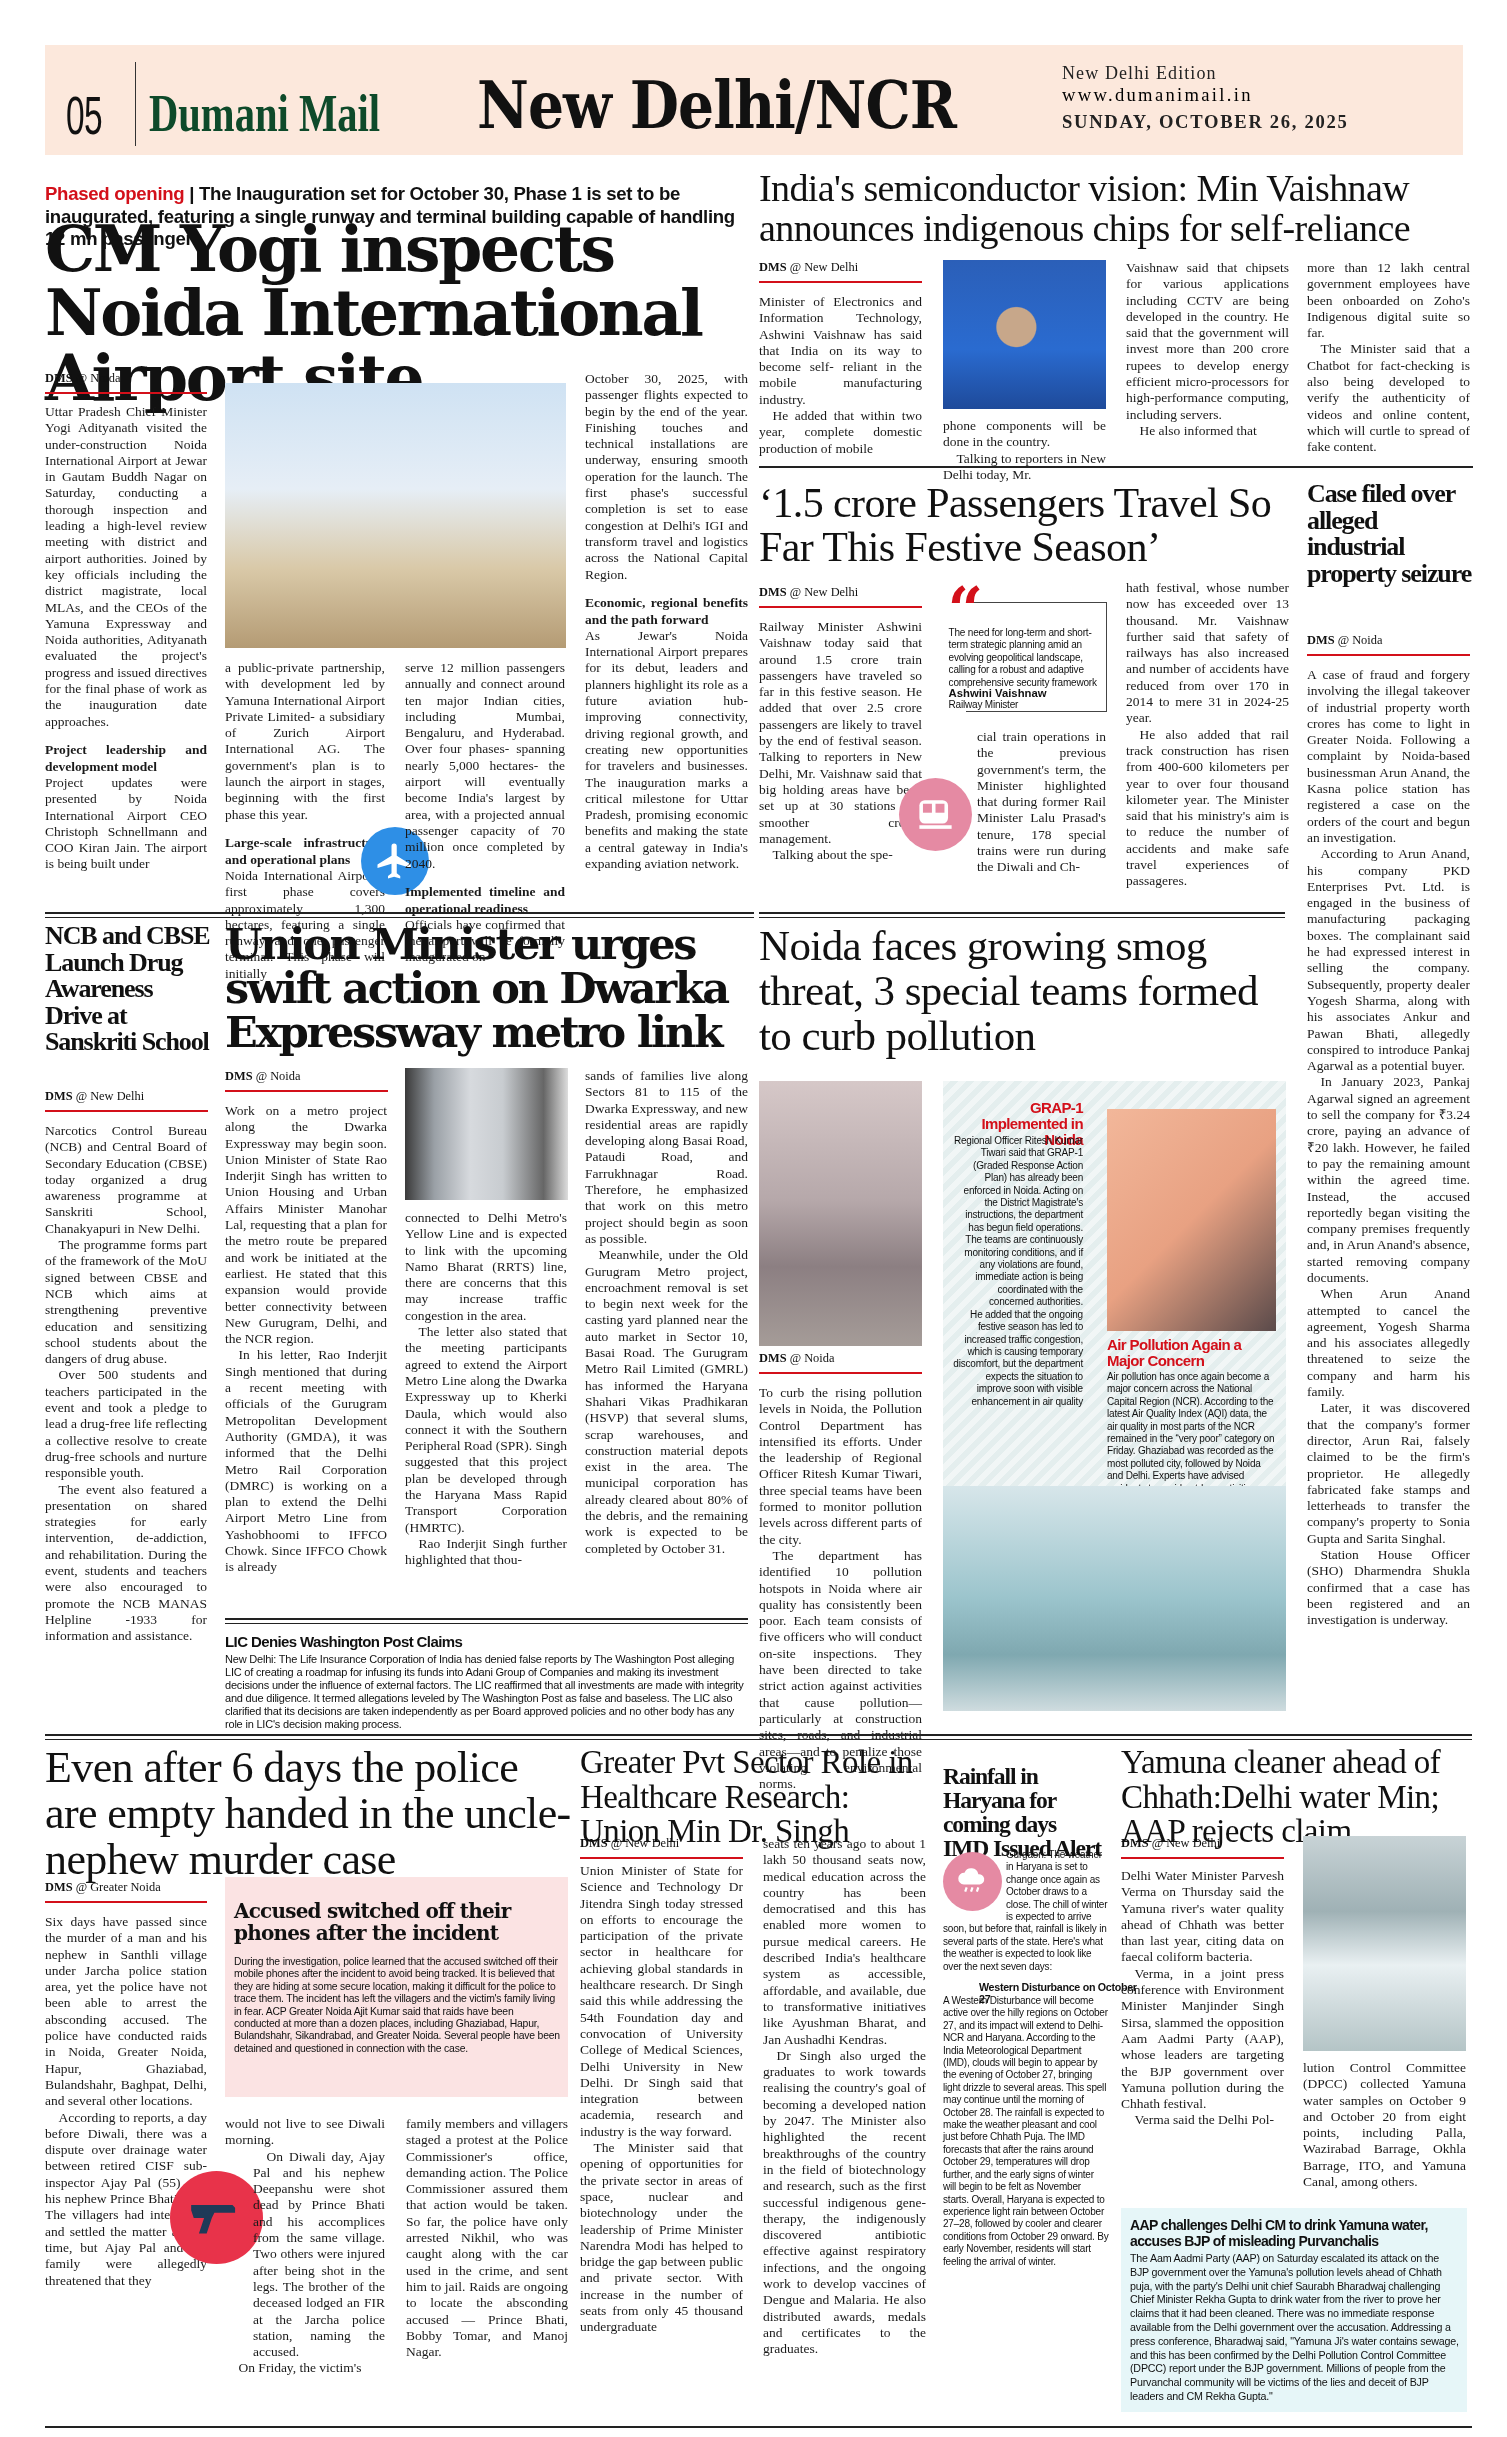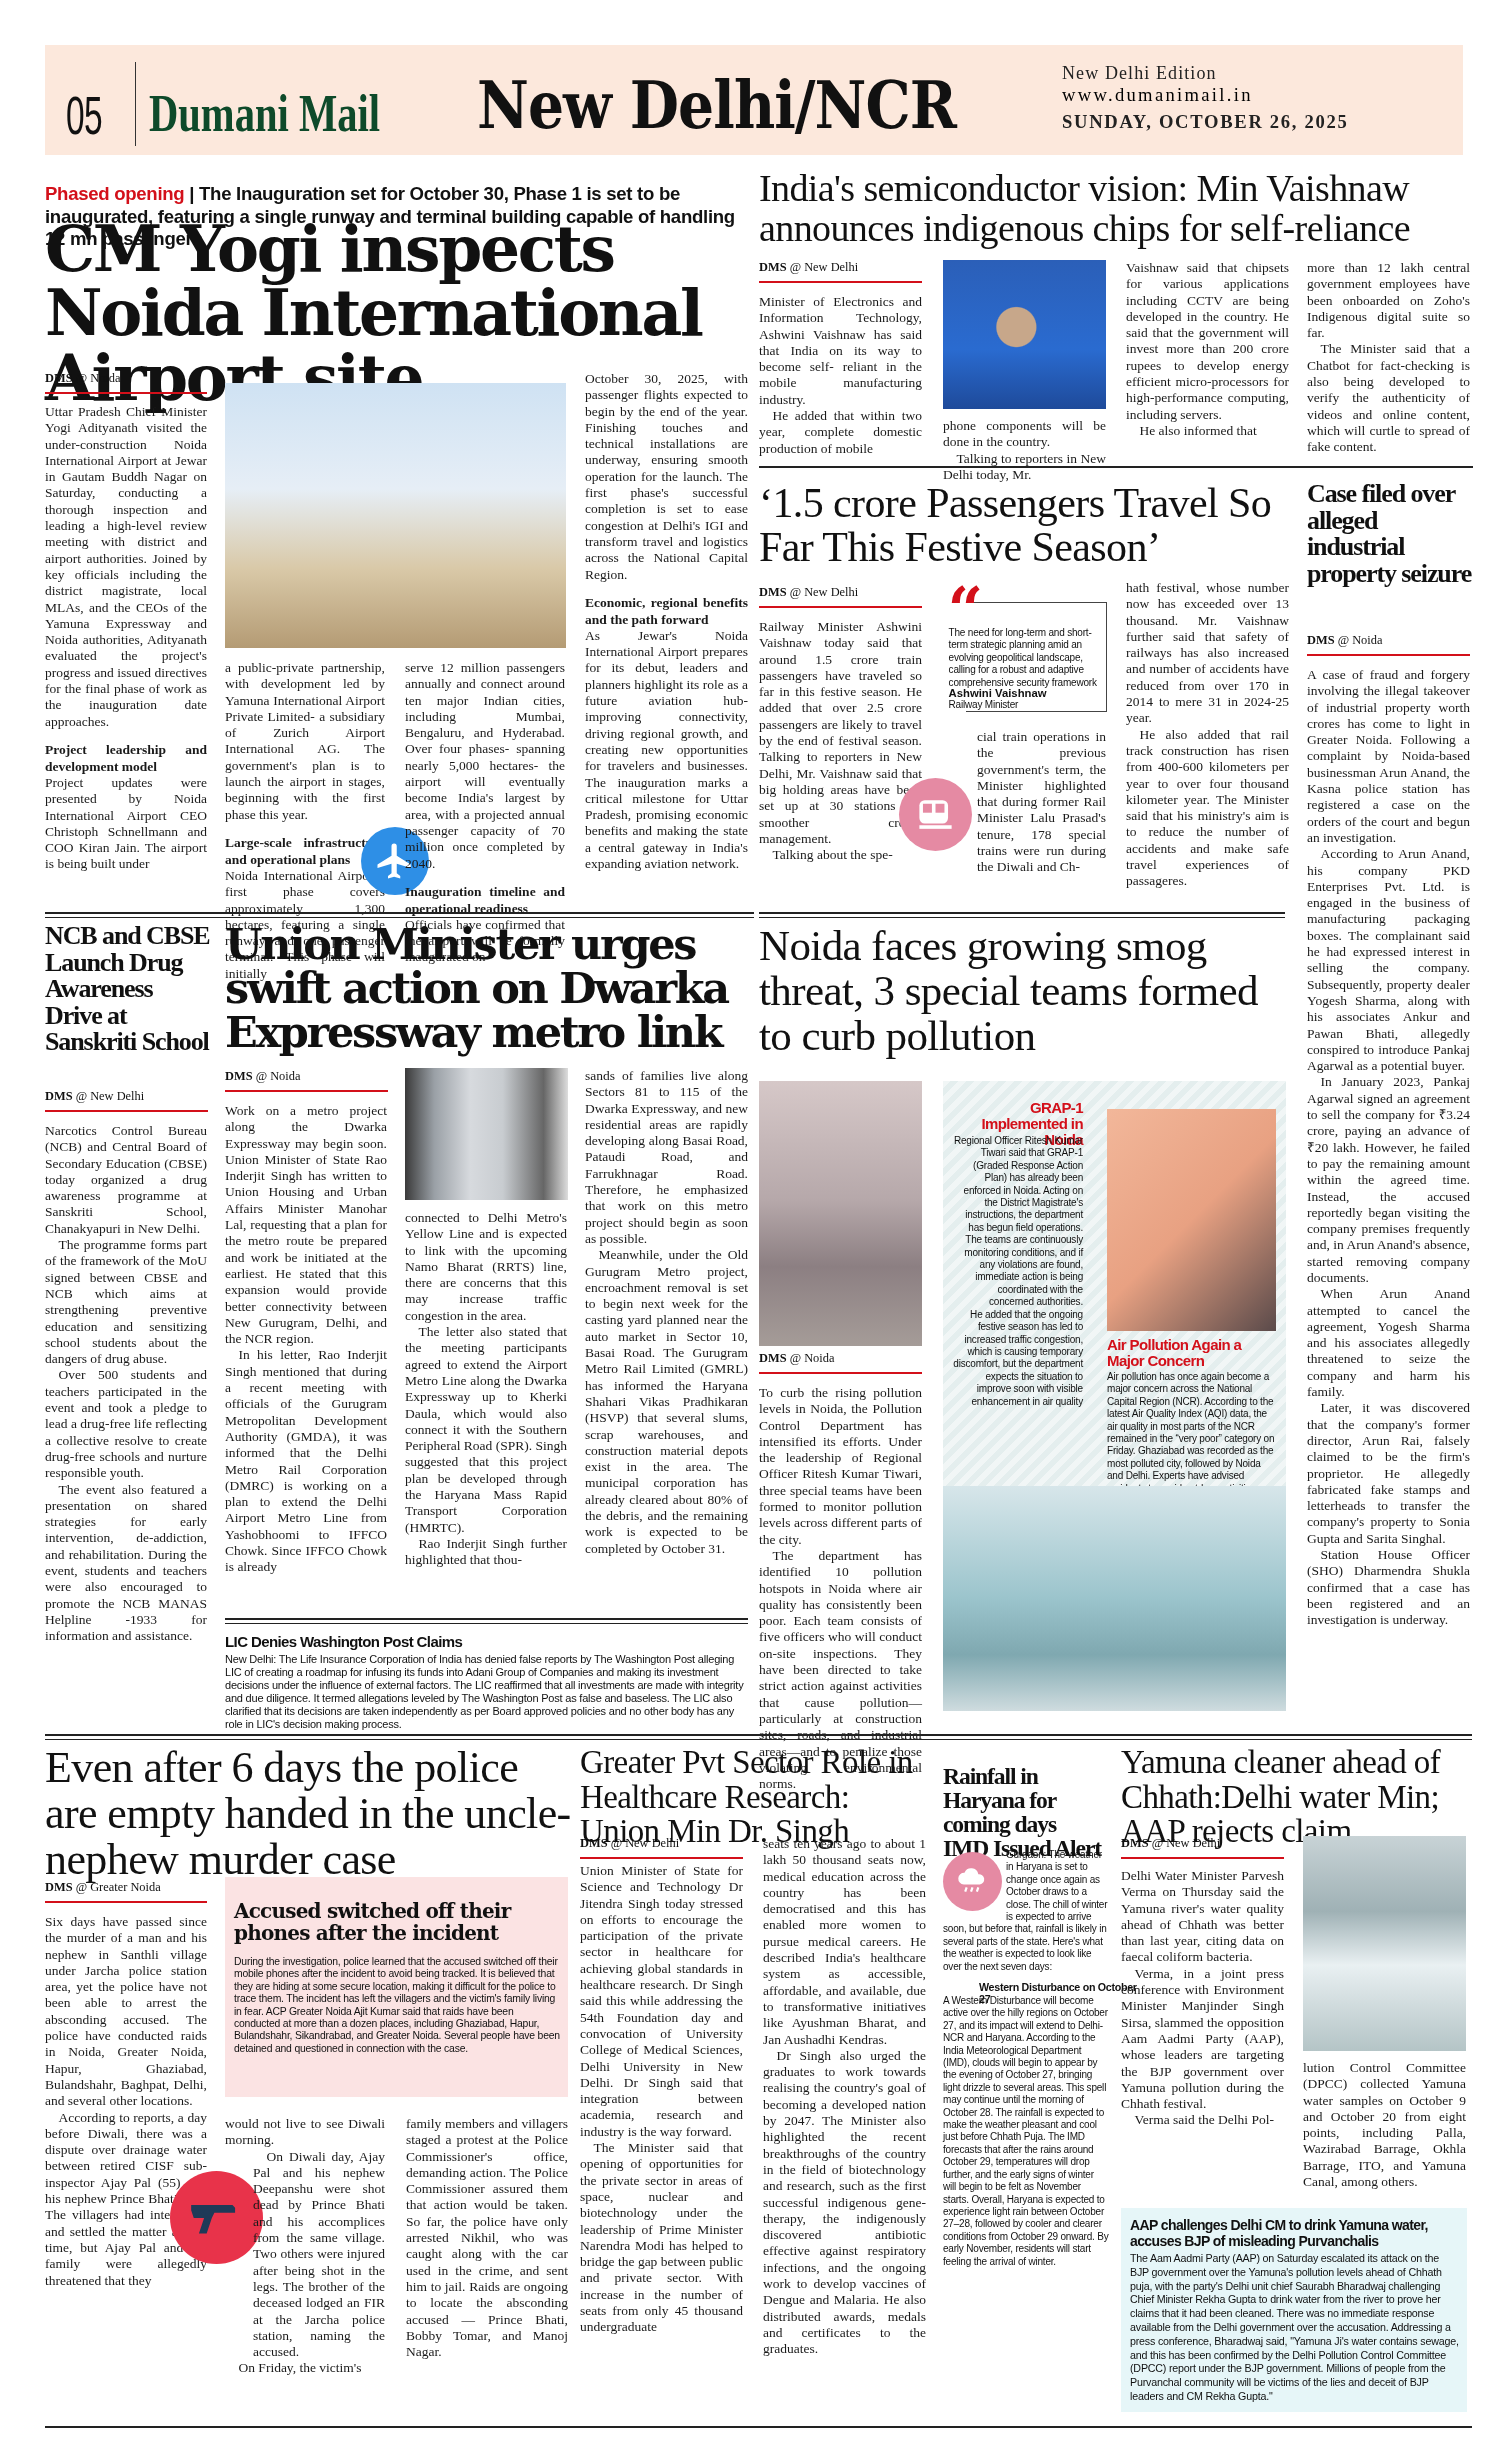--- a/index.html
+++ b/index.html
@@ -107,21 +107,21 @@
     <p class="subhead">Large-scale infrastructure and operational plans</p>
     <p class="noindent">Noida International Airport's first phase covers approximately 1,300 hectares, featuring a single runway and one passenger terminal. This phase will initially</p>
   </div>
   <div class="abs round-icon" style="left:361px;top:827px;width:68px;height:68px;background:#2e8fe6;">
     <svg width="42" height="42" viewBox="0 0 24 24">
         <path fill="#fff" d="M21 16v-2l-8-5V3.5a1.5 1.5 0 0 0-3 0V9l-8 5v2l8-2.5V19l-2 1.5V22l3.5-1 3.5 1v-1.5L13 19v-5.5z"></path>
       </svg>
   </div>
   <div class="abs body" style="left:405px;top:660px;width:160px;">
     <p class="noindent">serve 12 million passengers annually and connect around ten major Indian cities, including Mumbai, Bengaluru, and Hyderabad. Over four phases- spanning nearly 5,000 hectares- the airport will eventually become India's largest by area, with a projected annual passenger capacity of 70 million once completed by 2040.</p>
-    <p class="subhead">Inauguration timeline and operational readiness</p>
+    <p class="subhead">Implemented timeline and operational readiness</p>
     <p class="noindent">Officials have confirmed that the airport will be formally inaugurated on</p>
   </div>
   <div class="abs body" style="left:585px;top:371px;width:163px;">
     <p class="noindent">October 30, 2025, with passenger flights expected to begin by the end of the year. Finishing touches and technical installations are underway, ensuring smooth operation for the launch. The first phase's successful completion is set to ease congestion at Delhi's IGI and transform travel and logistics across the National Capital Region.</p>
     <p class="subhead">Economic, regional benefits and the path forward</p>
     <p class="noindent">As Jewar's Noida International Airport prepares for its debut, leaders and planners highlight its role as a future aviation hub- improving connectivity, driving regional growth, and creating new opportunities for travelers and businesses. The inauguration marks a critical milestone for Uttar Pradesh, promising economic benefits and making the state a central gateway in India's expanding aviation network.</p>
   </div>
 </section>
 
 <section>

